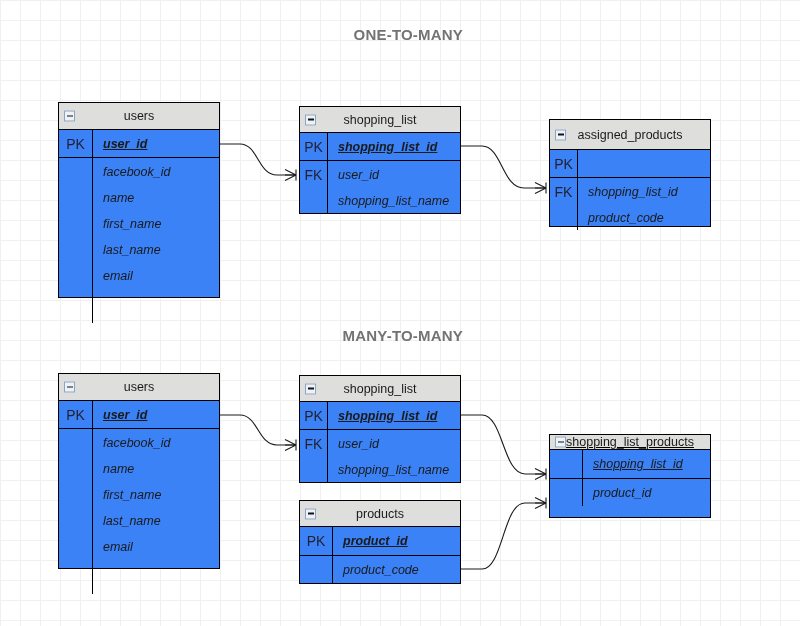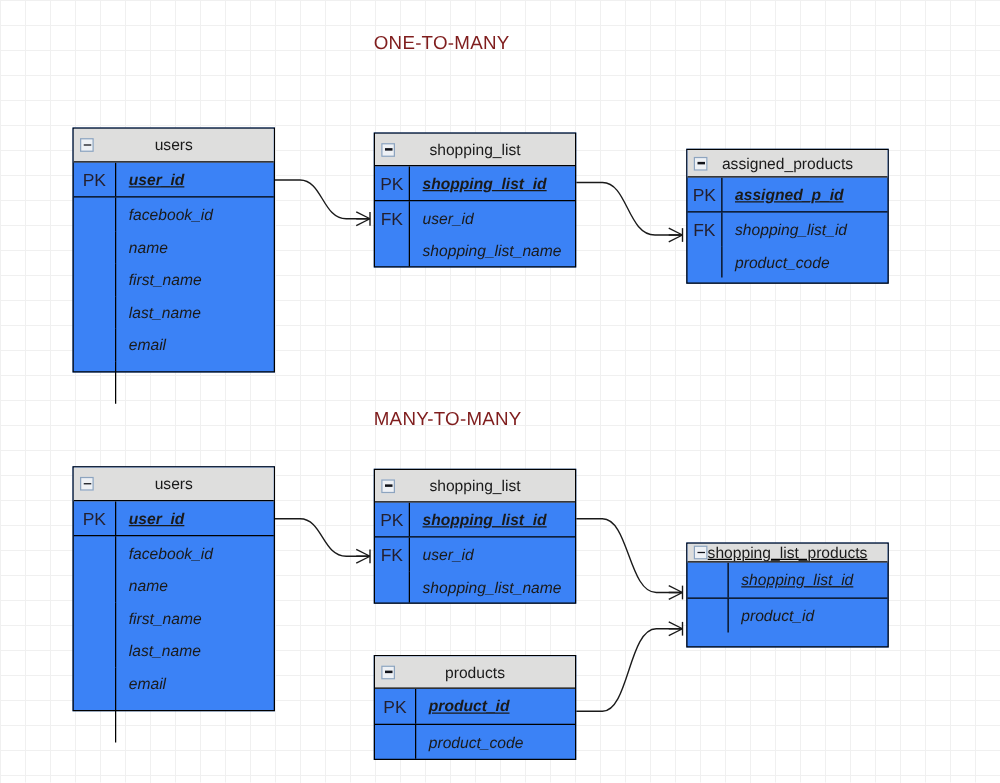--- a/index.html
+++ b/index.html
@@ -33,25 +33,25 @@
       20px 20px,
       120px 120px,
       120px 120px;
     background-position: 0px -6px, -4px 0px, 0px -6px, -4px 0px;
   }
 
   
   .section-title {
     position: absolute;
     font-size: 15px;
-    font-weight: normal;
-    color: #7f1d1d;
+    font-weight: bold;
+    color: #737373;
     letter-spacing: 0.2px;
     white-space: nowrap;
-    text-align: left;
+    text-align: right;
   }
 
   
   #connectors {
     position: absolute;
     left: 0; top: 0;
     width: 800px;
     height: 626px;
     pointer-events: none;
   }
@@ -245,30 +245,29 @@
           <div class="key-cell" style="width: 28px; flex-basis: 28px;">FK</div>
           <div class="name-cell">user_id</div>
         </div>
         <div class="attr-row" style="height: 25px;">
           <div class="key-cell" style="width: 28px; flex-basis: 28px;"></div>
           <div class="name-cell">shopping_list_name</div>
         </div>
       </div>
     </div>
     <div class="entity" style="left: 549px; top: 119px; width: 162px; height: 108px;">
-      <div class="entity-header" style="height: 22px;">
+      <div class="entity-header" style="height: 30px;">
         <span class="collapse-icon">
           <i></i>
         </span>
         <span class="entity-title">assigned_products</span>
       </div>
       <div class="entity-body">
         <div class="attr-row row-sep" style="height: 28px;">
           <div class="key-cell" style="width: 28px; flex-basis: 28px;">PK</div>
-          <div class="name-cell pk-name">assigned_p_id</div>
         </div>
         <div class="attr-row" style="height: 27px;">
           <div class="key-cell" style="width: 28px; flex-basis: 28px;">FK</div>
           <div class="name-cell">shopping_list_id</div>
         </div>
         <div class="attr-row" style="height: 25px;">
           <div class="key-cell" style="width: 28px; flex-basis: 28px;"></div>
           <div class="name-cell">product_code</div>
         </div>
       </div>
@@ -344,21 +343,21 @@
         <div class="attr-row row-sep" style="height: 29px;">
           <div class="key-cell" style="width: 33px; flex-basis: 33px;"></div>
           <div class="name-cell uk-name">shopping_list_id</div>
         </div>
         <div class="attr-row" style="height: 27px;">
           <div class="key-cell" style="width: 33px; flex-basis: 33px;"></div>
           <div class="name-cell">product_id</div>
         </div>
       </div>
     </div>
-    <div class="entity" style="left: 299px; top: 524px; width: 162px; height: 84px;">
+    <div class="entity" style="left: 299px; top: 500px; width: 162px; height: 84px;">
       <div class="entity-header" style="height: 26px;">
         <span class="collapse-icon">
           <i></i>
         </span>
         <span class="entity-title">products</span>
       </div>
       <div class="entity-body">
         <div class="attr-row row-sep" style="height: 29px;">
           <div class="key-cell" style="width: 33px; flex-basis: 33px;">PK</div>
           <div class="name-cell pk-name">product_id</div>

